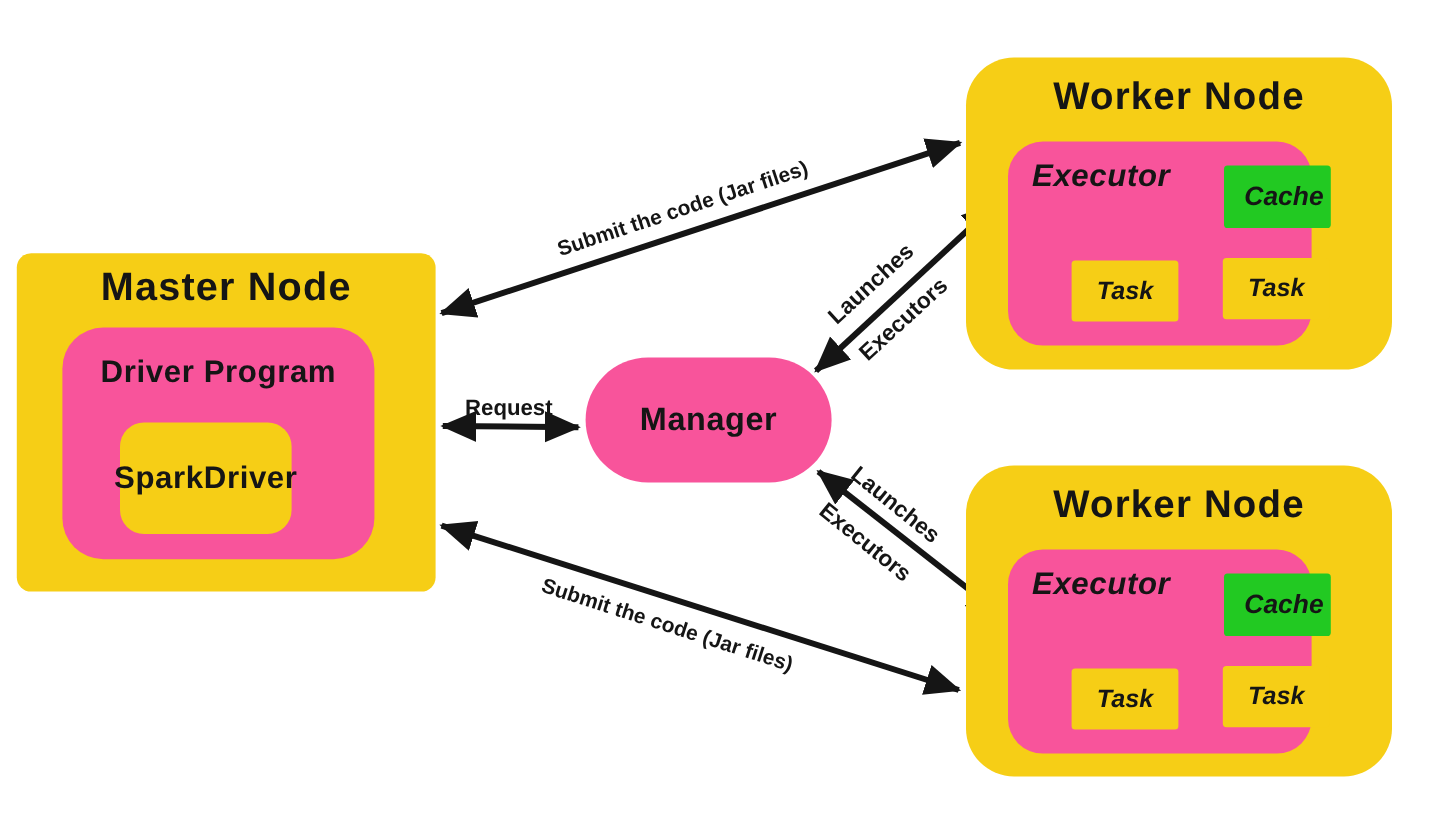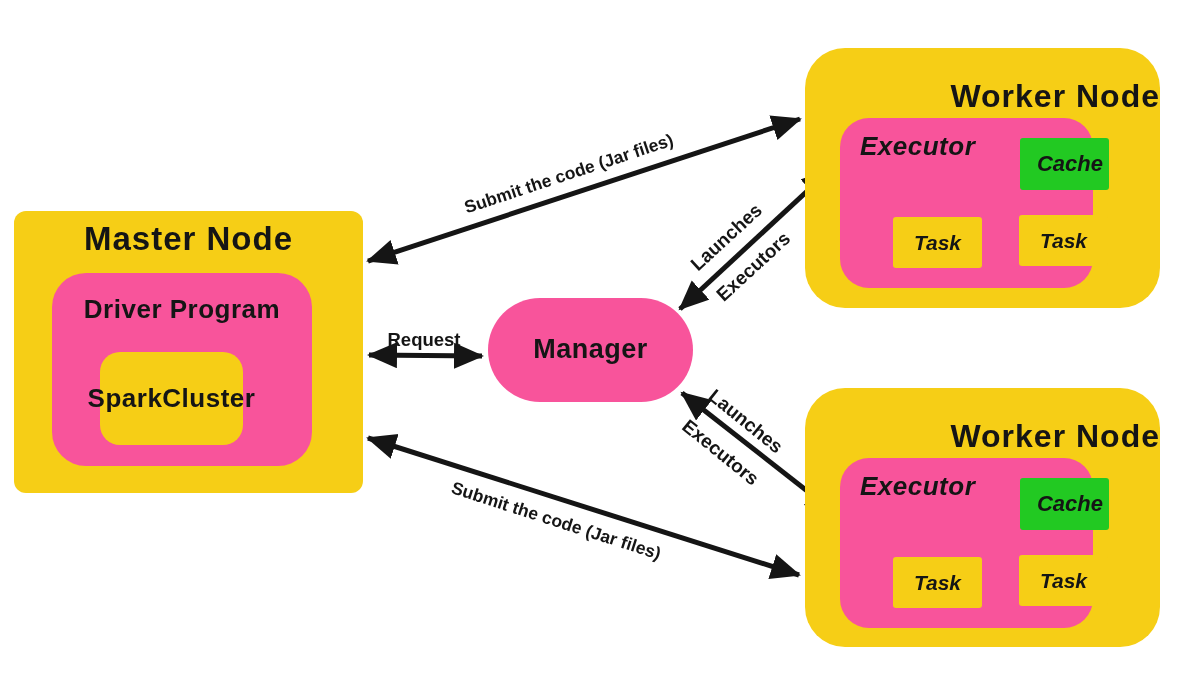--- a/index.html
+++ b/index.html
@@ -24,22 +24,22 @@
   .spark{left:48px;top:79px;width:143px;height:93px;border-radius:20px;
     display:flex;align-items:center;justify-content:center;
     font-size:26px;font-weight:700;line-height:1.62;letter-spacing:.5px;}
 
   .cluster{left:488px;top:298px;width:205px;height:104px;border-radius:52px;
     display:flex;flex-direction:column;align-items:center;justify-content:center;
     font-size:27px;font-weight:700;line-height:1.55;letter-spacing:.5px;}
 
   .worker1{left:805px;top:48px;width:355px;height:260px;border-radius:40px;}
   .worker2{left:805px;top:388px;width:355px;height:259px;border-radius:40px;}
-  .worker-title{position:absolute;left:0;right:0;top:14px;text-align:right;
-    font-size:32px;font-weight:700;letter-spacing:1px;margin-top:16px;}
+  .worker-title{position:absolute;left:0;right:0;top:14px;text-align:center;
+    font-size:32px;font-weight:700;letter-spacing:1px;}
   .executor{left:35px;top:70px;width:253px;height:170px;border-radius:29px;font-style:italic;}
   .executor-label{position:absolute;left:20px;top:13px;font-size:26px;font-weight:700;letter-spacing:.5px;}
   .cache{left:180px;top:20px;width:89px;height:52px;border-radius:3px;
     display:flex;align-items:center;justify-content:center;font-size:22px;font-weight:700;}
   .task-l{left:53px;top:99px;width:89px;height:51px;border-radius:3px;
     display:flex;align-items:center;justify-content:center;font-size:21px;font-weight:700;}
   .task-r{left:179px;top:97px;width:89px;height:51px;border-radius:3px;
     display:flex;align-items:center;justify-content:center;font-size:21px;font-weight:700;}
 
   
@@ -76,21 +76,21 @@
       <line x1="368" y1="438" x2="799" y2="575" marker-start="url(#ah)" marker-end="url(#ah)"></line>
     </g>
   </svg>
 
   <div class="node yellow master">
     <div class="master-title">Master Node</div>
     <div class="node pink driver">
       <div class="driver-title">Driver Program</div>
       <div class="node yellow spark">
         <span>Spark</span>
-        <span>Cluster</span>
+        <span>Driver</span>
       </div>
     </div>
   </div>
 
   <div class="node pink cluster">
     <span>Manager</span>
   </div>
 
   <div class="node yellow worker1">
     <div class="worker-title">Worker Node</div>

